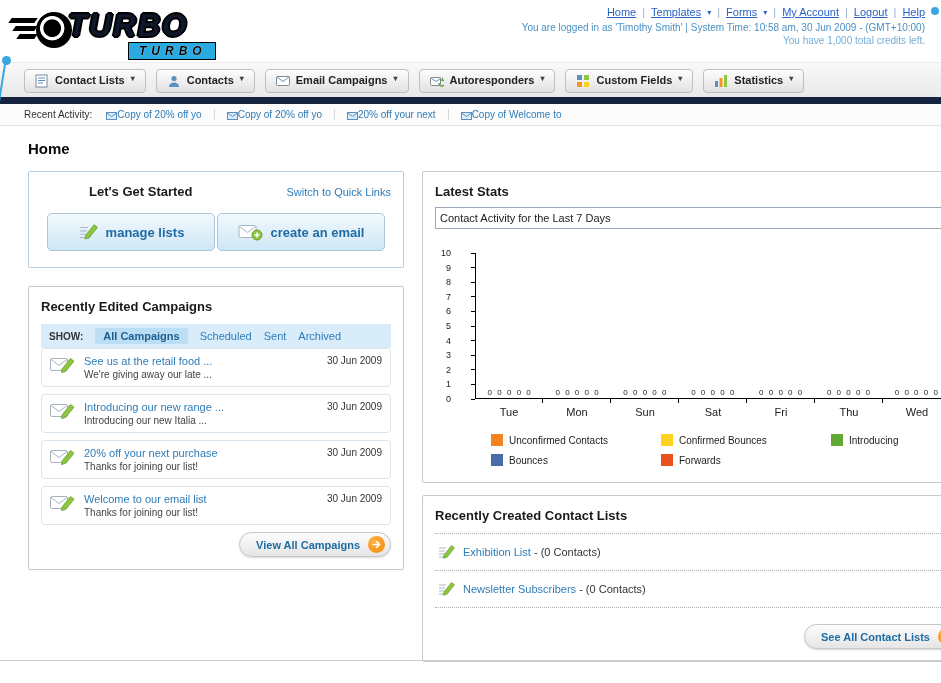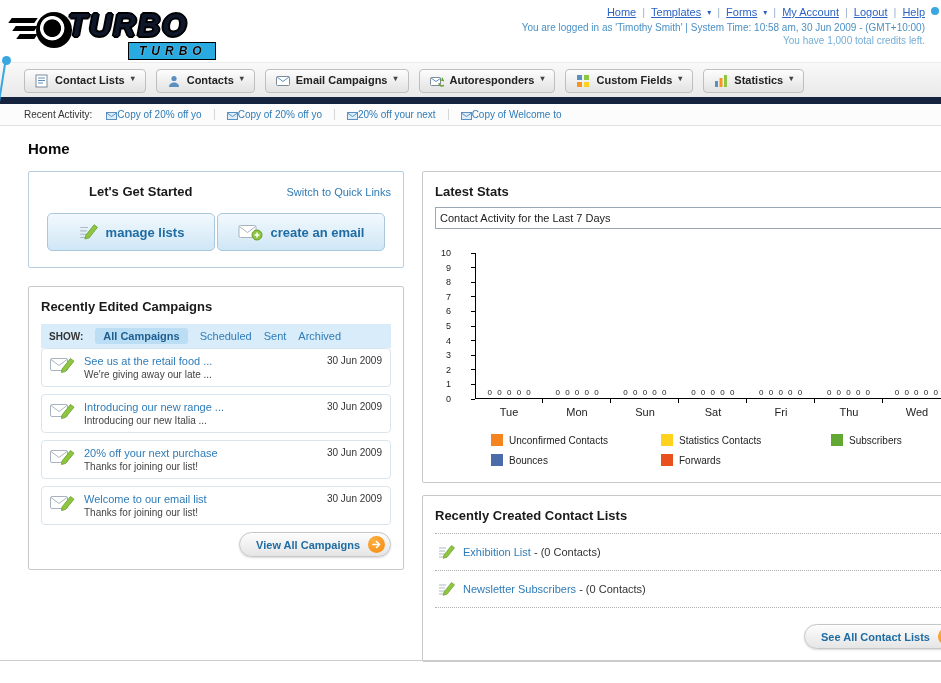--- a/index.html
+++ b/index.html
@@ -440,25 +440,25 @@
                 </div>
             </div>
           </div>
           <div class="legend">
             <span class="legend-item">
                 <i class="legend-swatch" style="background: rgb(245, 131, 31);"></i>
                 <span>Unconfirmed Contacts</span>
               </span>
             <span class="legend-item">
                 <i class="legend-swatch" style="background: rgb(255, 210, 30);"></i>
-                <span>Statistics Contacts</span>
+                <span>Confirmed Bounces</span>
               </span>
             <span class="legend-item">
                 <i class="legend-swatch" style="background: rgb(98, 168, 50);"></i>
-                <span>Subscribers</span>
+                <span>Introducing</span>
               </span>
             <span class="legend-item">
                 <i class="legend-swatch" style="background: rgb(74, 108, 168);"></i>
                 <span>Bounces</span>
               </span>
             <span class="legend-item">
                 <i class="legend-swatch" style="background: rgb(232, 80, 30);"></i>
                 <span>Forwards</span>
               </span>
           </div>

